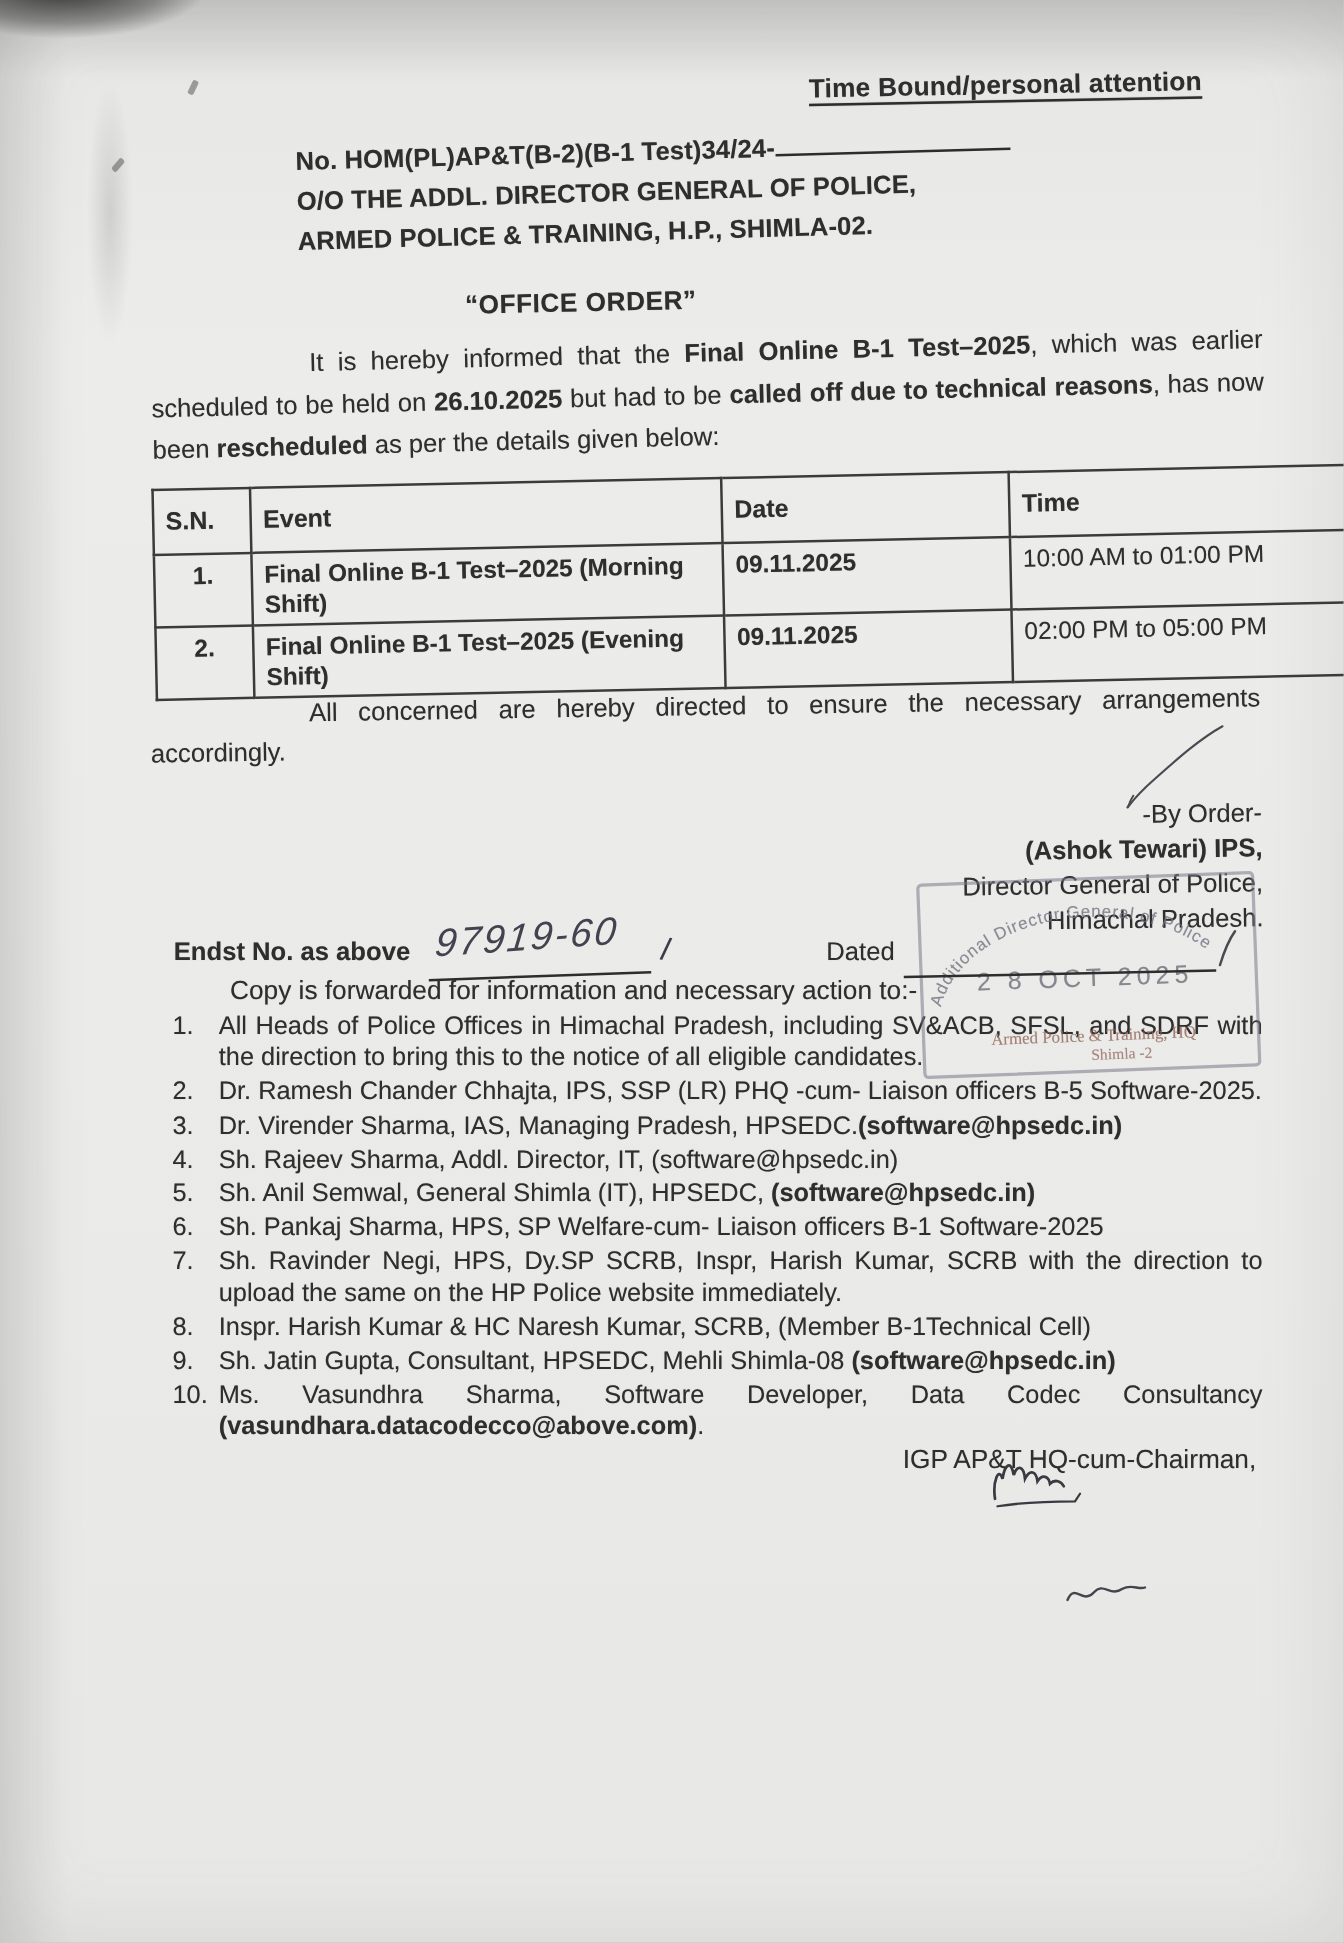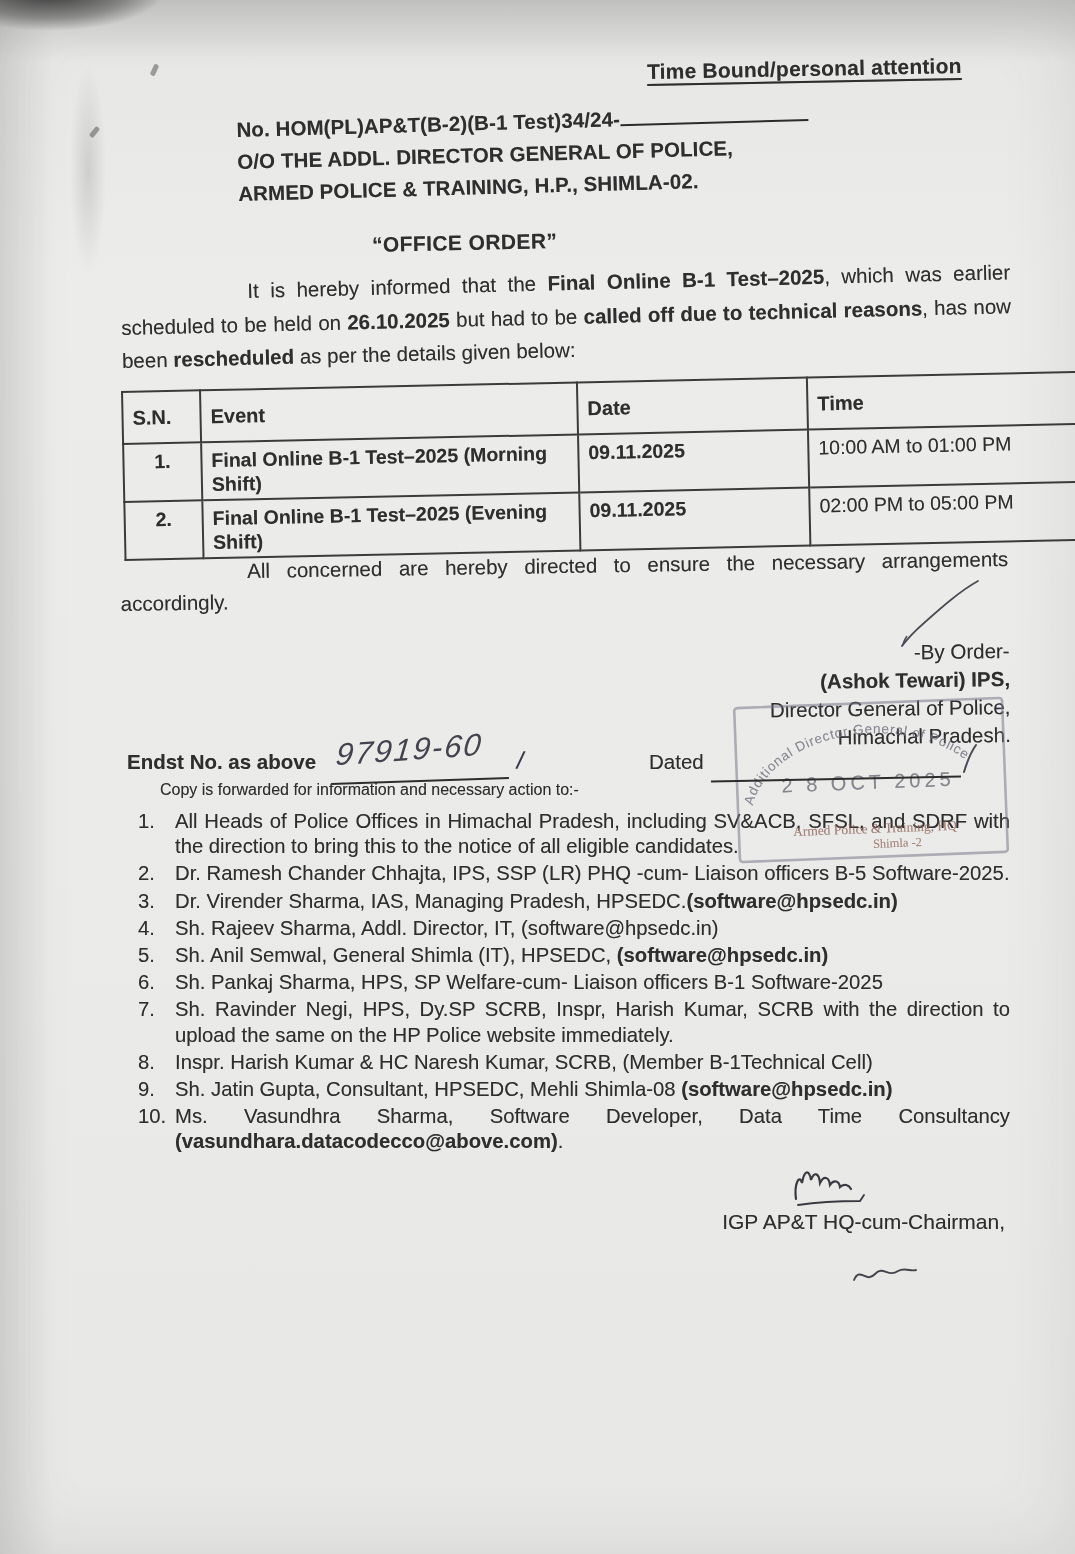--- a/index.html
+++ b/index.html
@@ -48,43 +48,43 @@
   th.c-sn{text-align:left;padding-left:6px;}
 
   .directive{position:absolute;top:557px;left:120px;width:888px;margin:0;font-size:20.5px;
     line-height:31px;text-align:justify;text-indent:127px;transform:rotate(-0.9deg);transform-origin:left top;}
 
   .pen-slash{position:absolute;left:898px;top:578px;}
   .byorder{position:absolute;top:637px;right:66px;text-align:right;font-size:20.5px;
     line-height:28px;transform:rotate(-0.8deg);transform-origin:right top;}
   .byorder .name{font-weight:bold;}
 
-  .endst{position:absolute;top:740px;left:0;width:912px;height:46px;font-size:20.5px;}
+  .endst{position:absolute;top:740px;left:12px;width:912px;height:46px;font-size:20.5px;}
   .endst .lbl{position:absolute;left:127px;top:10px;font-weight:bold;}
   .endst .hand{position:absolute;left:336px;top:-8px;font-size:31px;font-style:italic;
     color:#44424e;letter-spacing:2px;transform:rotate(-4deg) skewX(-10deg);text-shadow:none;}
   .endst .line1{position:absolute;left:331px;top:40px;width:178px;border-bottom:2.6px solid #2d2d2d;transform:rotate(-2deg);}
   .endst .sep{position:absolute;left:517px;top:6px;font-size:25px;color:#3c3a46;transform:rotate(10deg);}
   .endst .dlbl{position:absolute;left:649px;top:10px;font-weight:normal;}
   .endst .line2{position:absolute;left:711px;top:38px;width:250px;border-bottom:2.6px solid #2d2d2d;transform:rotate(-1.2deg);z-index:7;}
   .pen-tick{position:absolute;left:958px;top:2px;}
 
-  .copy-line{position:absolute;top:781px;left:160px;font-size:16px;}
+  .copy-line{position:absolute;top:781px;left:184px;font-size:21px;}
 
   ol.dist{position:absolute;top:809px;left:138px;width:872px;margin:0;padding:0;list-style:none;
     font-size:20.3px;line-height:25.2px;}
   ol.dist li{display:flex;margin-bottom:2px;}
   ol.dist .num{flex:0 0 37px;}
   ol.dist .txt{flex:1;text-align:justify;}
 
   .stamp{position:absolute;left:735px;top:701px;width:272px;height:158px;
     transform:rotate(-2.2deg);z-index:5;opacity:0.92;}
 
   .sig-scribble{position:absolute;left:790px;top:1165px;}
-  .footer-sign{position:absolute;top:1206px;right:70px;text-align:right;font-size:21px;line-height:31px;}
+  .footer-sign{position:absolute;top:1152px;right:70px;text-align:right;font-size:21px;line-height:31px;}
   .sig-squiggle{position:absolute;left:852px;top:1262px;}
 </style>
 </head>
 <body>
 
 <div class="page">
 
   <div class="staple" style="left:152px;top:64px;transform:rotate(25deg);"></div>
   <div class="staple" style="left:92px;top:126px;transform:rotate(40deg);"></div>
 
@@ -185,21 +185,21 @@
       <li>
         <span class="num">8.</span>
         <div class="txt"><span>Inspr. Harish Kumar &amp; HC Naresh Kumar, SCRB, (Member B-1Technical Cell)</span></div>
       </li>
       <li>
         <span class="num">9.</span>
         <div class="txt"><span>Sh. Jatin Gupta, Consultant, HPSEDC, Mehli Shimla-08 </span><span class="b u">(software@hpsedc.in)</span></div>
       </li>
       <li>
         <span class="num">10.</span>
-        <div class="txt"><span>Ms. Vasundhra Sharma, Software Developer, Data Time Consultancy </span><span class="b u">(vasundhara.datacodecco@above.com)</span><span>.</span></div>
+        <div class="txt"><span>Ms. Vasundhra Sharma, Software Developer, Data Codec Consultancy </span><span class="b u">(vasundhara.datacodecco@above.com)</span><span>.</span></div>
       </li>
     </ol>
 
   <div class="stamp">
     <svg width="272" height="158" viewBox="0 0 272 158">
       <rect x="2" y="2" width="268" height="154" rx="3" fill="none" stroke="rgba(123,119,137,0.6)" stroke-width="2.6"></rect>
       <defs>
         <path id="arcpath" d="M 16 104 A 122 82 0 0 1 258 104" fill="none"></path>
       </defs>
       <text font-size="13.5" letter-spacing="0.8" fill="rgba(121,117,135,0.82)" font-family="Liberation Sans, sans-serif">

